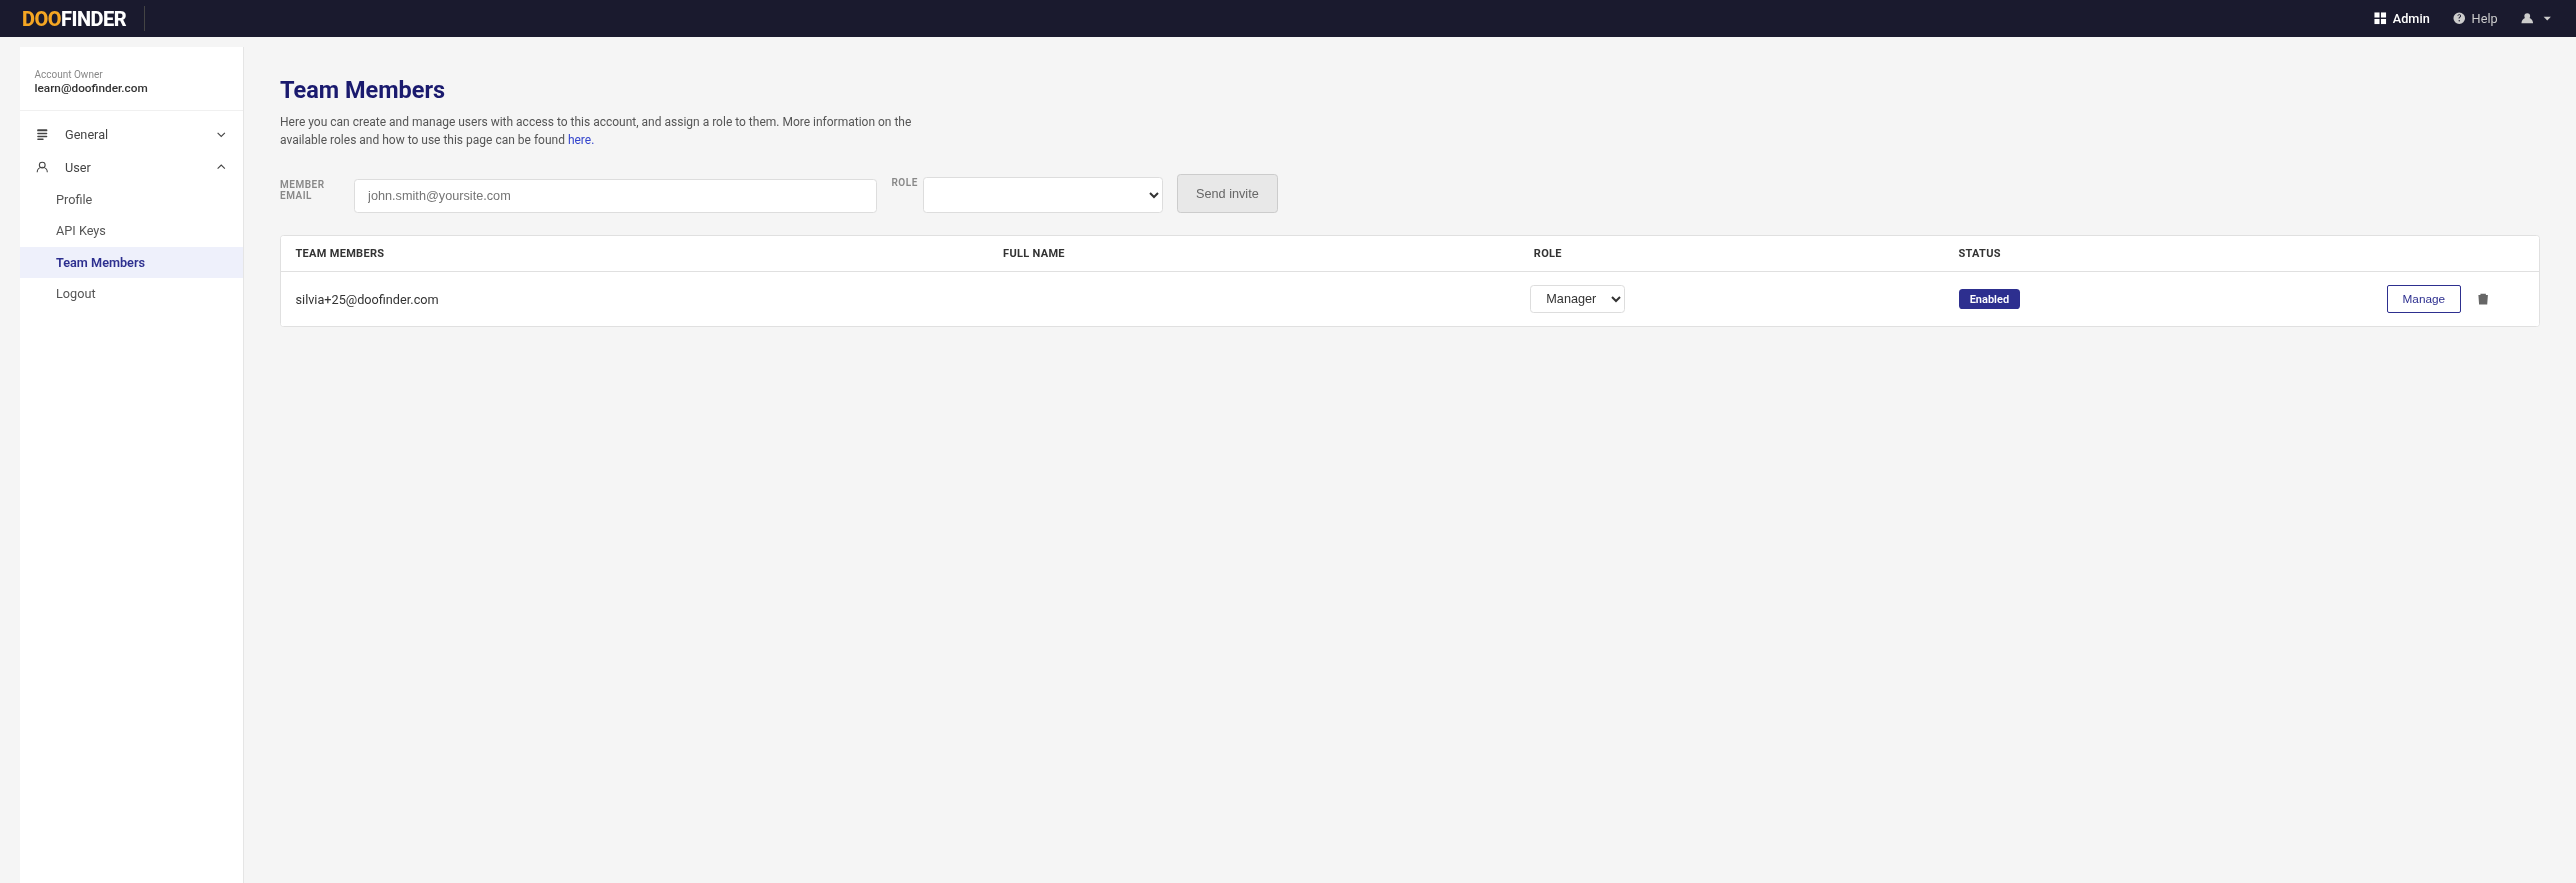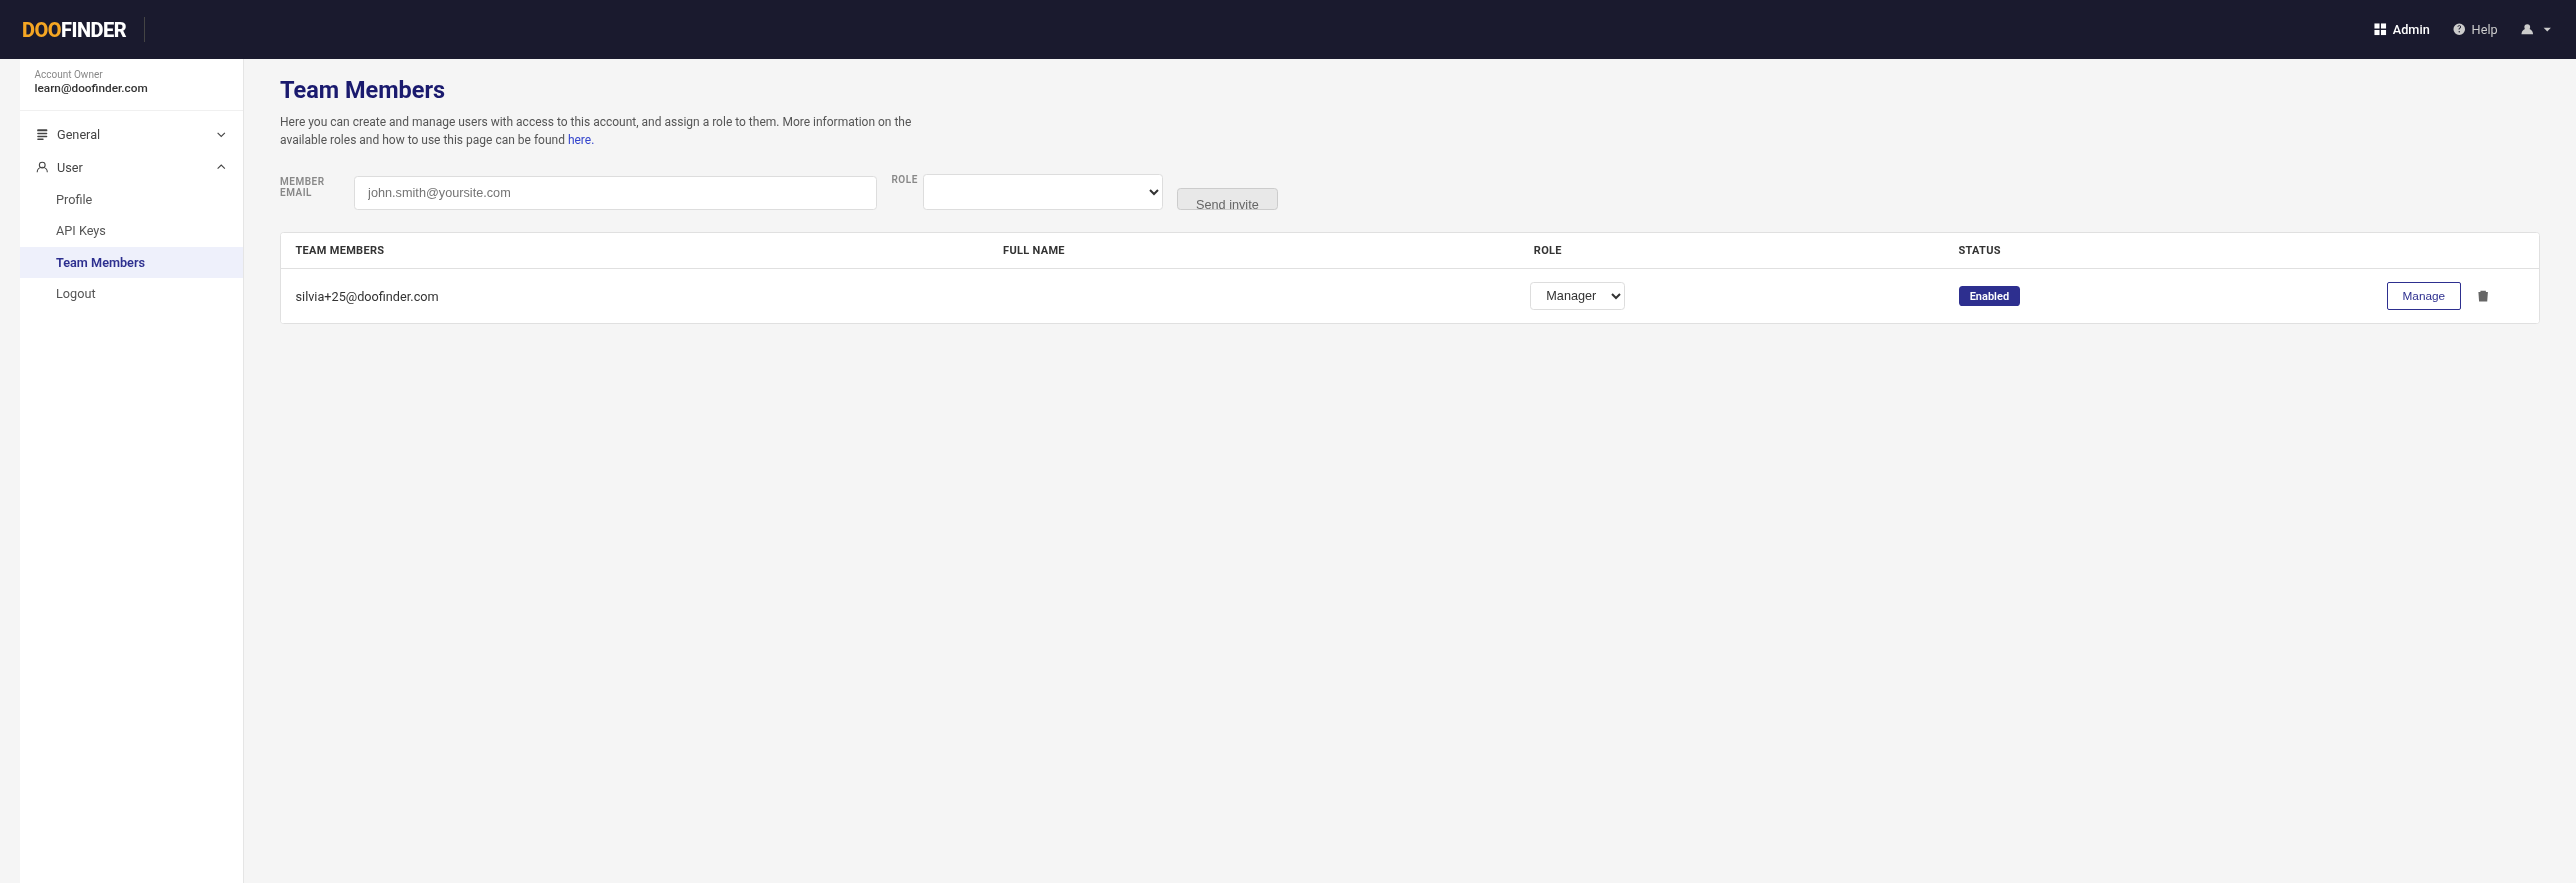--- a/index.html
+++ b/index.html
@@ -3,21 +3,21 @@
   <meta charset="utf-8">
   <style>
     * { box-sizing: border-box; margin: 0; padding: 0; }
     body { font-family: -apple-system, BlinkMacSystemFont, 'Segoe UI', Roboto, sans-serif; background: #f5f5f5; color: #333; font-size: 12.7px; }
 
     
     .topnav {
       background: #1a1a2e;
       display: flex;
       align-items: center;
-      height: 59px;
+      height: 37px;
       padding: 0 22px;
       position: fixed;
       top: 0; left: 0; right: 0;
       z-index: 100;
     }
     .topnav-logo {
       display: flex;
       align-items: center;
       gap: 3.6px;
     }
@@ -85,21 +85,21 @@
     .sidebar-nav-item {
       display: flex;
       align-items: center;
       padding: 9px 14.5px;
       cursor: pointer;
       color: #444;
       font-size: 12.7px;
       gap: 7.2px;
       justify-content: space-between;
     }
-    .sidebar-nav-item-left { display: flex; align-items: center; gap: 8px; }
+    .sidebar-nav-item-left { display: flex; align-items: center; gap: 16px; }
     .sidebar-nav-item svg { width: 14.5px; height: 14.5px; fill: currentColor; flex-shrink: 0; }
     .sidebar-sub-item {
       display: flex;
       align-items: center;
       padding: 8.1px 14.5px 8.1px 36px;
       cursor: pointer;
       color: #555;
       font-size: 12.7px;
     }
     .sidebar-sub-item.active { background: #eef0fb; font-weight: 600; color: #2d2f8f; }
@@ -169,21 +169,21 @@
     }
     .btn-send-invite {
       padding: 9px 18px;
       background: #e8e8e8;
       border: 0.9px solid #ccc;
       border-radius: 3.6px;
       font-size: 12.7px;
       color: #666;
       cursor: pointer;
       white-space: nowrap;
-      height: 22px;
+      height: 39px;
       align-self: flex-end;
     }
 
     
     .members-table {
       background: #fff;
       border-radius: 3.6px;
       border: 0.9px solid #e0e0e0;
       overflow: hidden;
       width: 100%;

